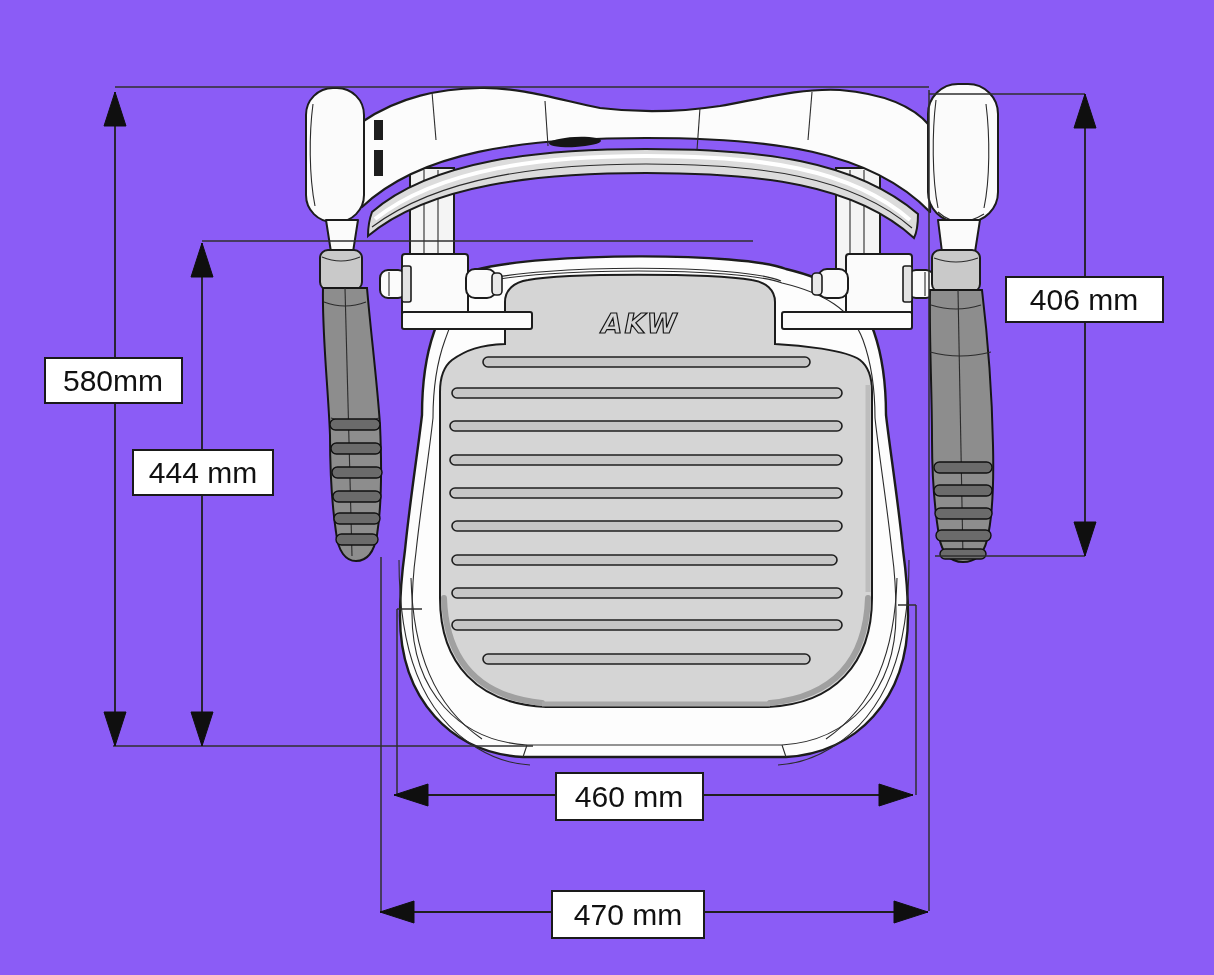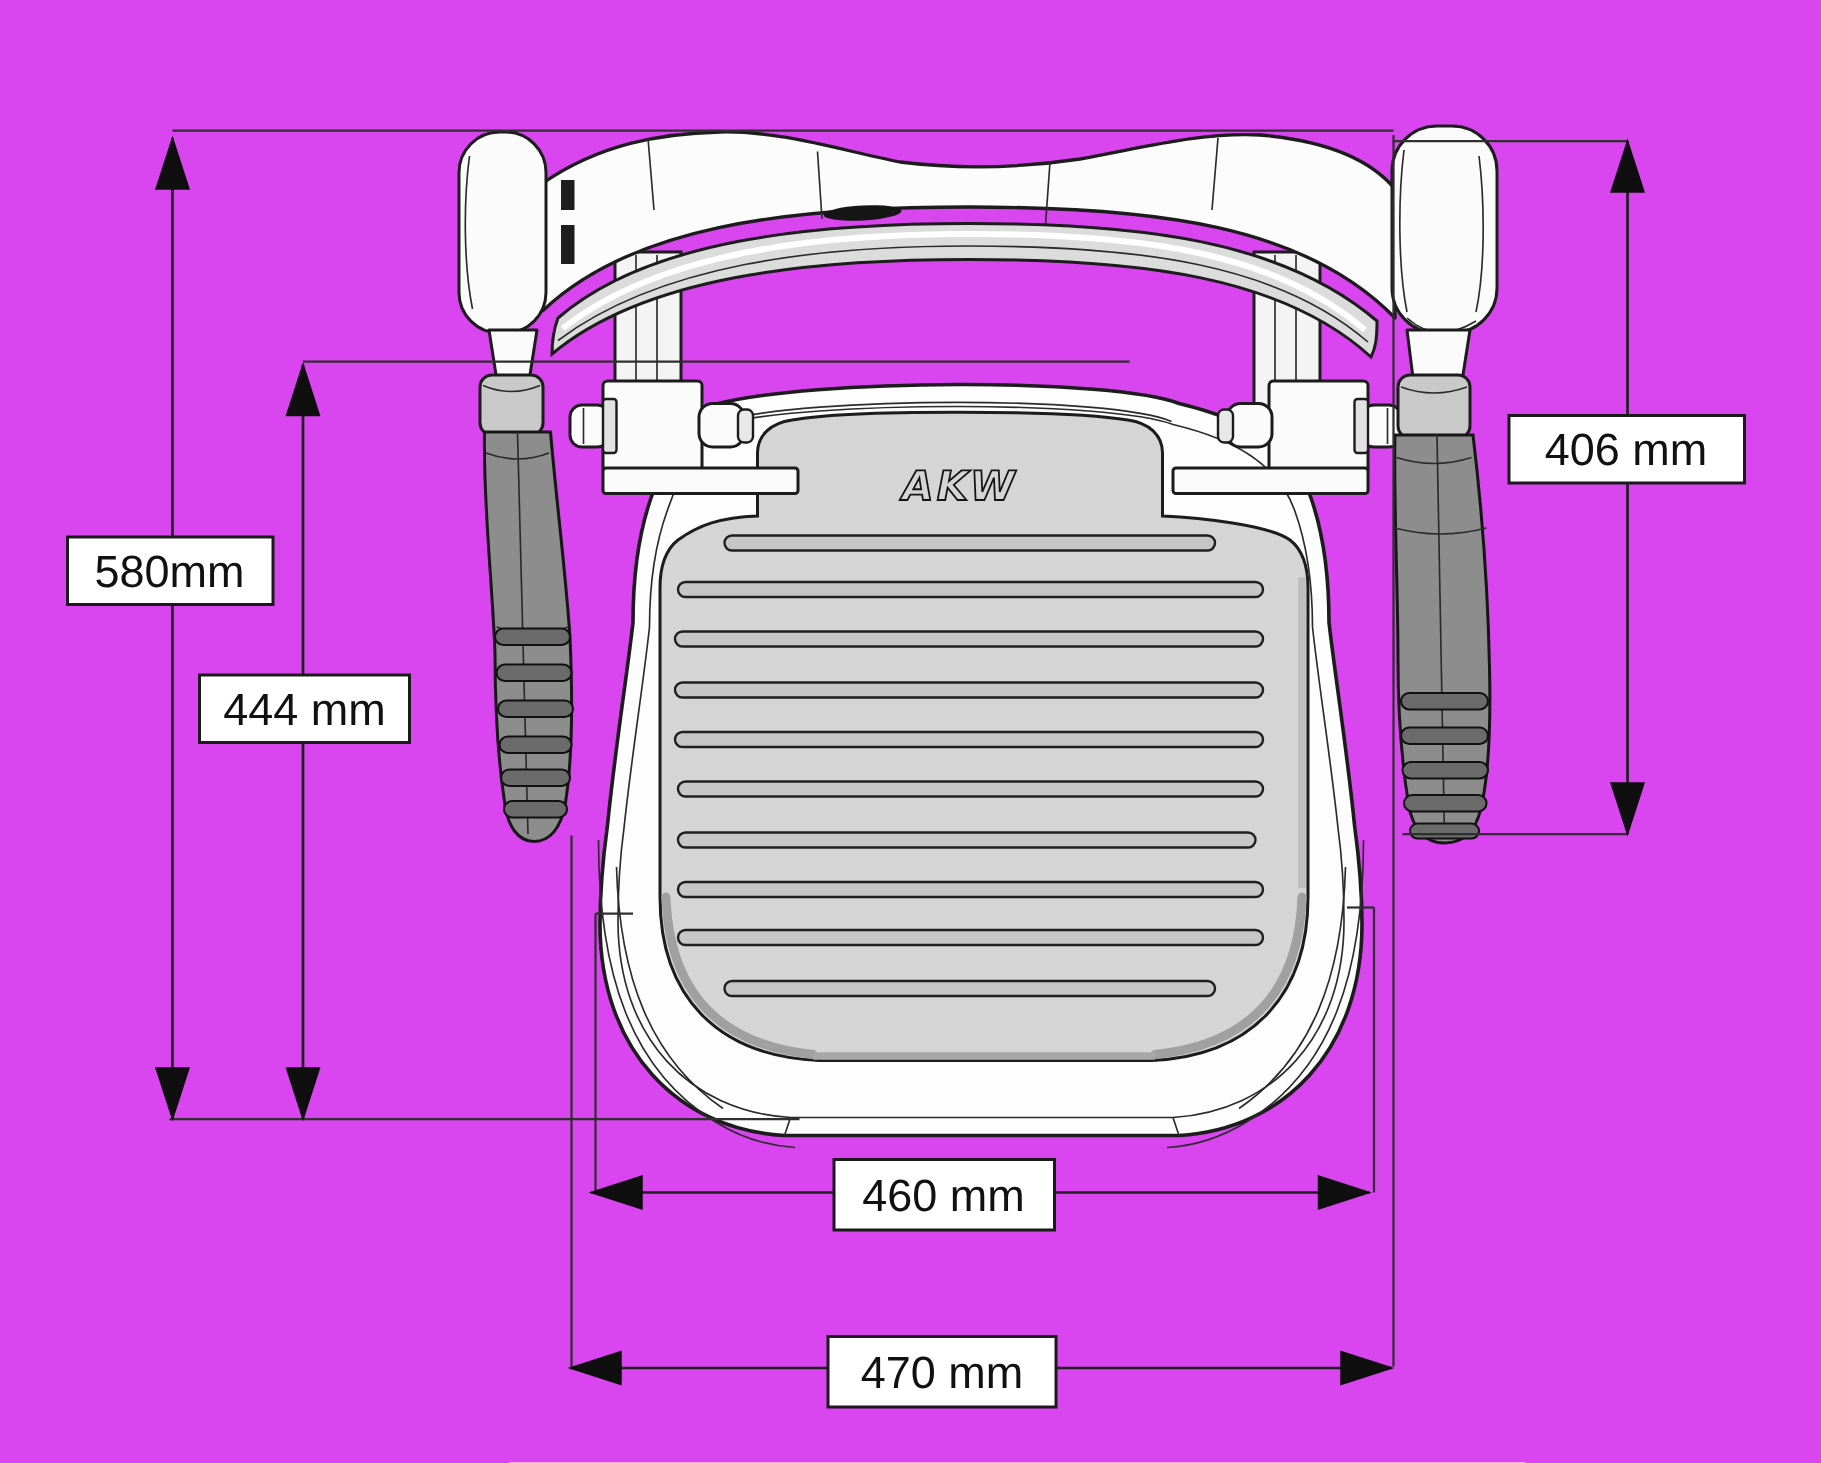--- a/index.html
+++ b/index.html
@@ -1,16 +1,16 @@
 <!DOCTYPE html>
 <html><head>
 <meta charset="utf-8">
 <style>
   html,body{margin:0;padding:0;background:#fff;}
-  #stage{position:relative;width:1214px;height:975px;background:#d946ef;overflow:hidden;
+  #stage{position:relative;width:1214px;height:975px;background:#8b5cf6;overflow:hidden;
          font-family:"Liberation Sans",sans-serif;}
   svg{position:absolute;left:0;top:0;}
   .white-part{fill:#fbfbfb;stroke:#1c1c1c;stroke-width:2;stroke-linejoin:round;}
   .shell{fill:#fcfcfc;stroke:#1c1c1c;stroke-width:2.2;stroke-linejoin:round;}
   .cushion{fill:#dcdcdc;stroke:#1c1c1c;stroke-width:2;}
   .ring{fill:#fdfdfd;stroke:#1c1c1c;stroke-width:2.4;stroke-linejoin:round;}
   .pad{fill:#d5d5d5;stroke:#1c1c1c;stroke-width:2;}
   .groove{fill:#c6c6c6;stroke:#1f1f1f;stroke-width:1.6;}
   .grip{fill:#8d8d8d;stroke:#161616;stroke-width:2;}
   .rib{fill:#6b6b6b;stroke:#111;stroke-width:1.4;}

